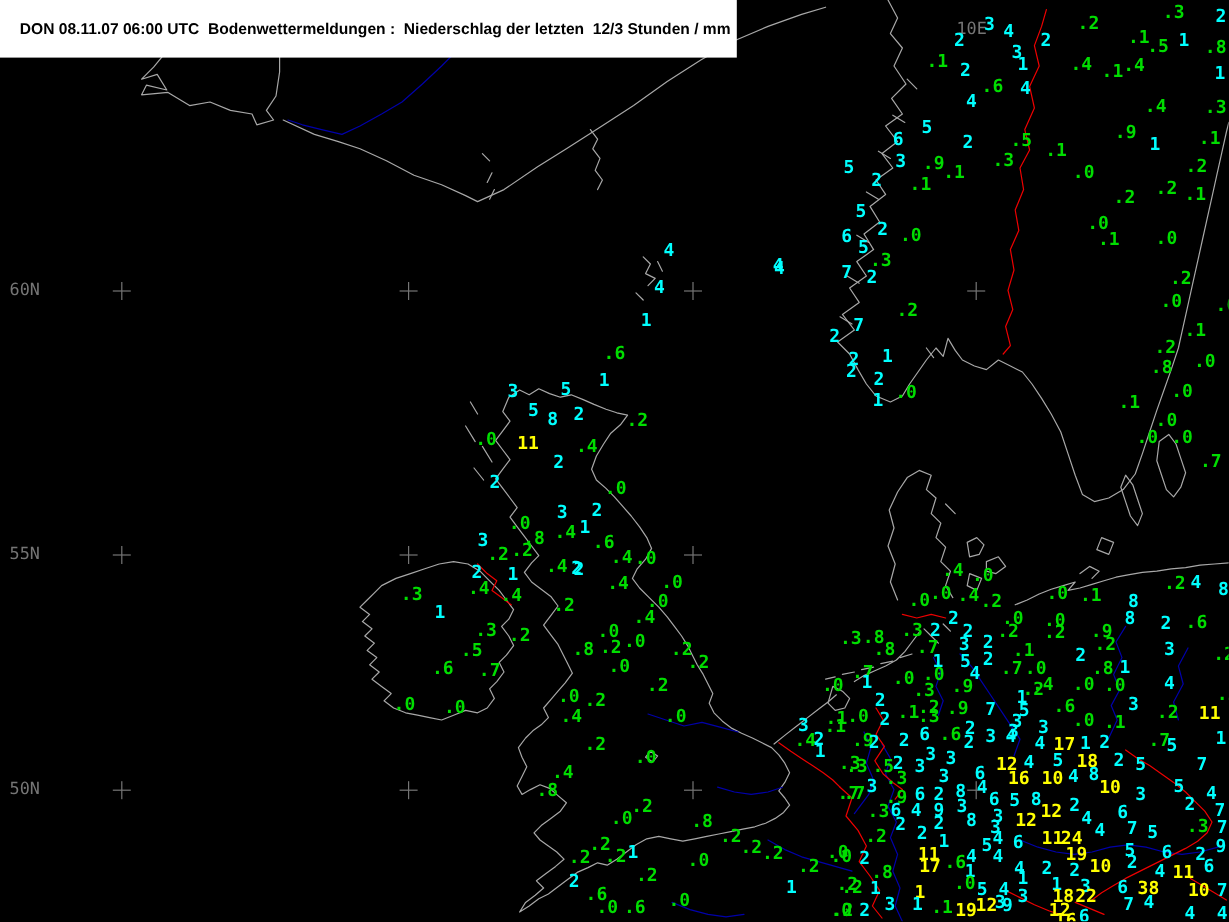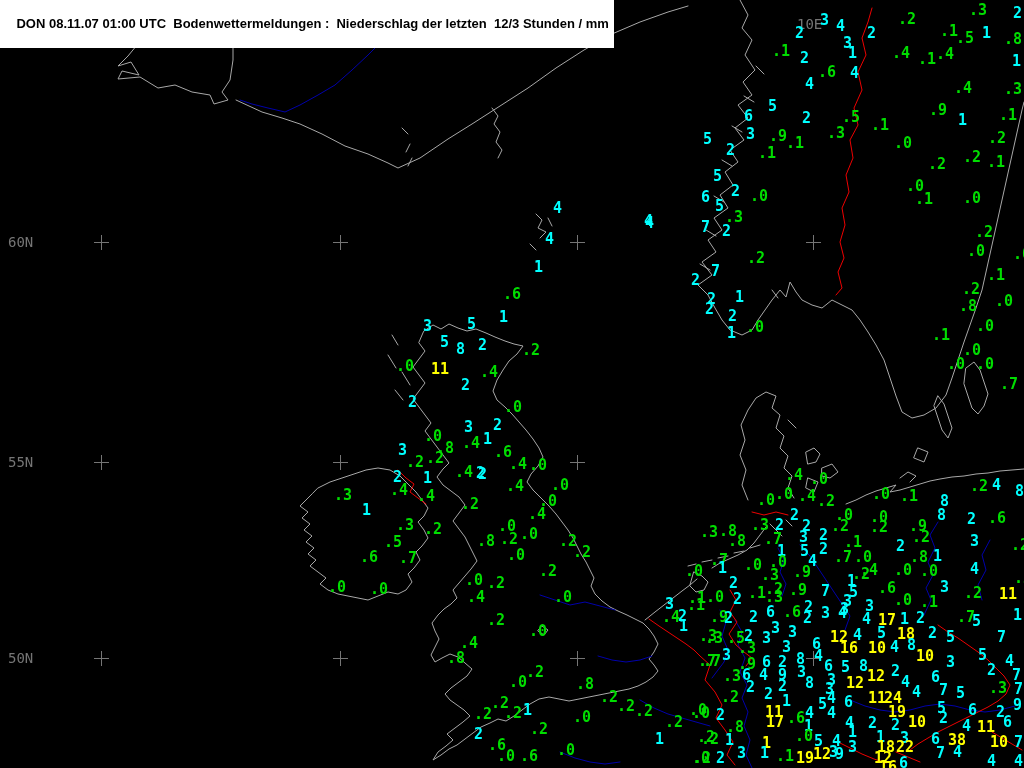--- a/index.html
+++ b/index.html
@@ -487,15 +487,15 @@
       <span class="gridlabel" style="left: 84px; top: 17px;">20W</span>
       <span class="gridlabel" style="left: 323px; top: 17px;">10W</span>
       <span class="gridlabel" style="left: 569px; top: 17px;">0</span>
       <span class="gridlabel" style="left: 797px; top: 18px;">10E</span>
       <span class="gridlabel" style="left: 8px; top: 236px;">60N</span>
       <span class="gridlabel" style="left: 8px; top: 456px;">55N</span>
       <span class="gridlabel" style="left: 8px; top: 652px;">50N</span>
     </div>
 
   <div id="titlebar">
-    <span>DON 08.11.07 01:00 UTC  Bodenwettermeldungen :  Niederschlag der letzten  12/3 Stunden / mm</span>
+    <span>DON 08.11.07 06:00 UTC  Bodenwettermeldungen :  Niederschlag der letzten  12/3 Stunden / mm</span>
   </div>
 </div>
 
 </body></html>

